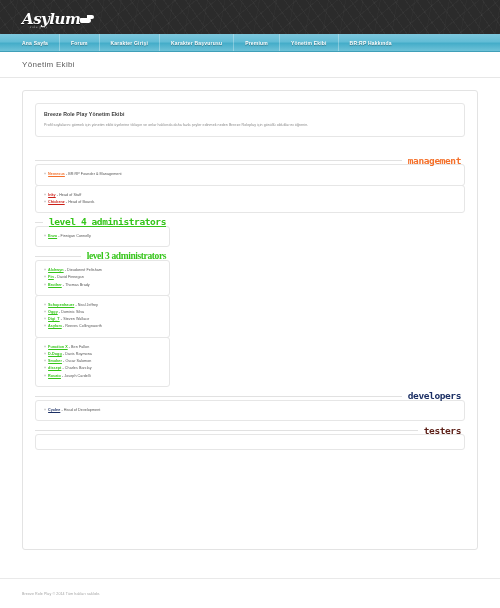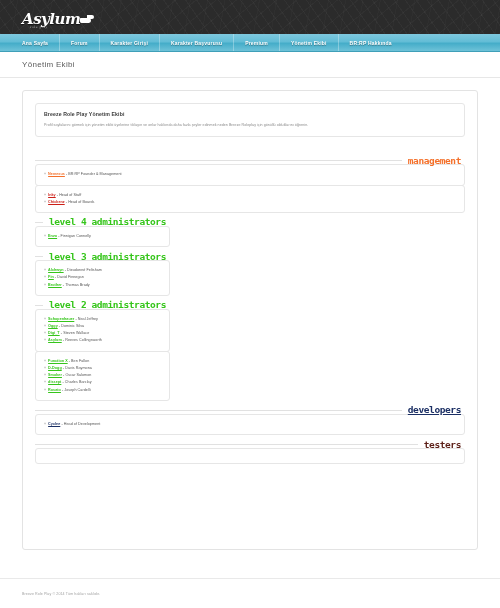--- a/index.html
+++ b/index.html
@@ -261,62 +261,58 @@
         </div>
         <div class="section">
           <div class="section-body">
             <div class="member"><span class="bullet">»</span><span class="mname" style="color: rgb(204, 31, 23);">Inky</span><span class="msep"> - </span><span class="mrole">Head of Staff</span></div>
             <div class="member"><span class="bullet">»</span><span class="mname" style="color: rgb(204, 31, 23);">Chickenz</span><span class="msep"> - </span><span class="mrole">Head of Boards</span></div>
           </div>
         </div>
         <div class="section">
           <div class="section-head narrow">
             <div class="head-rule"></div>
-            <div class="section-title" style="color: rgb(53, 197, 26);">level 4 administrators</div>
+            <div class="section-title" style="color: rgb(53, 197, 26); text-decoration: underline;">level 4 administrators</div>
           </div>
           <div class="section-body narrow">
             <div class="member"><span class="bullet">»</span><span class="mname" style="color: rgb(53, 197, 26);">Enzo</span><span class="msep"> - </span><span class="mrole">Finnigan Connelly</span></div>
           </div>
         </div>
         <div class="section">
           <div class="section-head narrow">
             <div class="head-rule"></div>
-            <div class="section-title" style="color: rgb(53, 197, 26);">level 3 administrators</div>
+            <div class="section-title" style="color: rgb(53, 197, 26); font-family: Liberation Serif, serif;">level 3 administrators</div>
           </div>
           <div class="section-body narrow">
             <div class="member"><span class="bullet">»</span><span class="mname" style="color: rgb(53, 197, 26);">Alchwyn</span><span class="msep"> - </span><span class="mrole">Dieudonné Feltsham</span></div>
             <div class="member"><span class="bullet">»</span><span class="mname" style="color: rgb(53, 197, 26);">Fin</span><span class="msep"> - </span><span class="mrole">David Finnegan</span></div>
             <div class="member"><span class="bullet">»</span><span class="mname" style="color: rgb(53, 197, 26);">Brother</span><span class="msep"> - </span><span class="mrole">Thomas Brady</span></div>
           </div>
         </div>
         <div class="section">
-          <div class="section-head narrow">
-            <div class="head-rule"></div>
-            <div class="section-title" style="color: rgb(53, 197, 26);">level 2 administrators</div>
-          </div>
           <div class="section-body narrow">
             <div class="member"><span class="bullet">»</span><span class="mname" style="color: rgb(53, 197, 26);">Schopenhauer</span><span class="msep"> - </span><span class="mrole">Neal Jeffrey</span></div>
             <div class="member"><span class="bullet">»</span><span class="mname" style="color: rgb(53, 197, 26);">Oggy</span><span class="msep"> - </span><span class="mrole">Dominic Silva</span></div>
             <div class="member"><span class="bullet">»</span><span class="mname" style="color: rgb(53, 197, 26);">Digi_T</span><span class="msep"> - </span><span class="mrole">Steven Wallace</span></div>
             <div class="member"><span class="bullet">»</span><span class="mname" style="color: rgb(53, 197, 26);">Asylum</span><span class="msep"> - </span><span class="mrole">Reeves Collingsworth</span></div>
           </div>
         </div>
         <div class="section">
           <div class="section-body narrow">
             <div class="member"><span class="bullet">»</span><span class="mname" style="color: rgb(53, 197, 26);">Function X</span><span class="msep"> - </span><span class="mrole">Ben Fallon</span></div>
             <div class="member"><span class="bullet">»</span><span class="mname" style="color: rgb(53, 197, 26);">D-Dogg</span><span class="msep"> - </span><span class="mrole">Davis Raymona</span></div>
             <div class="member"><span class="bullet">»</span><span class="mname" style="color: rgb(53, 197, 26);">Smoker</span><span class="msep"> - </span><span class="mrole">Oscar Salomon</span></div>
             <div class="member"><span class="bullet">»</span><span class="mname" style="color: rgb(53, 197, 26);">dissept</span><span class="msep"> - </span><span class="mrole">Charles Barclay</span></div>
             <div class="member"><span class="bullet">»</span><span class="mname" style="color: rgb(53, 197, 26);">Rosato</span><span class="msep"> - </span><span class="mrole">Joseph Cardelli</span></div>
           </div>
         </div>
         <div class="section">
           <div class="section-head">
             <div class="head-rule"></div>
-            <div class="section-title" style="color: rgb(27, 47, 100); text-decoration: underline;">developers</div>
+            <div class="section-title" style="color: rgb(27, 47, 100);">developers</div>
           </div>
           <div class="section-body">
             <div class="member"><span class="bullet">»</span><span class="mname" style="color: rgb(27, 47, 100);">Cyclee</span><span class="msep"> - </span><span class="mrole">Head of Development</span></div>
           </div>
         </div>
         <div class="section">
           <div class="section-head">
             <div class="head-rule"></div>
             <div class="section-title" style="color: rgb(92, 31, 23);">testers</div>
           </div>

